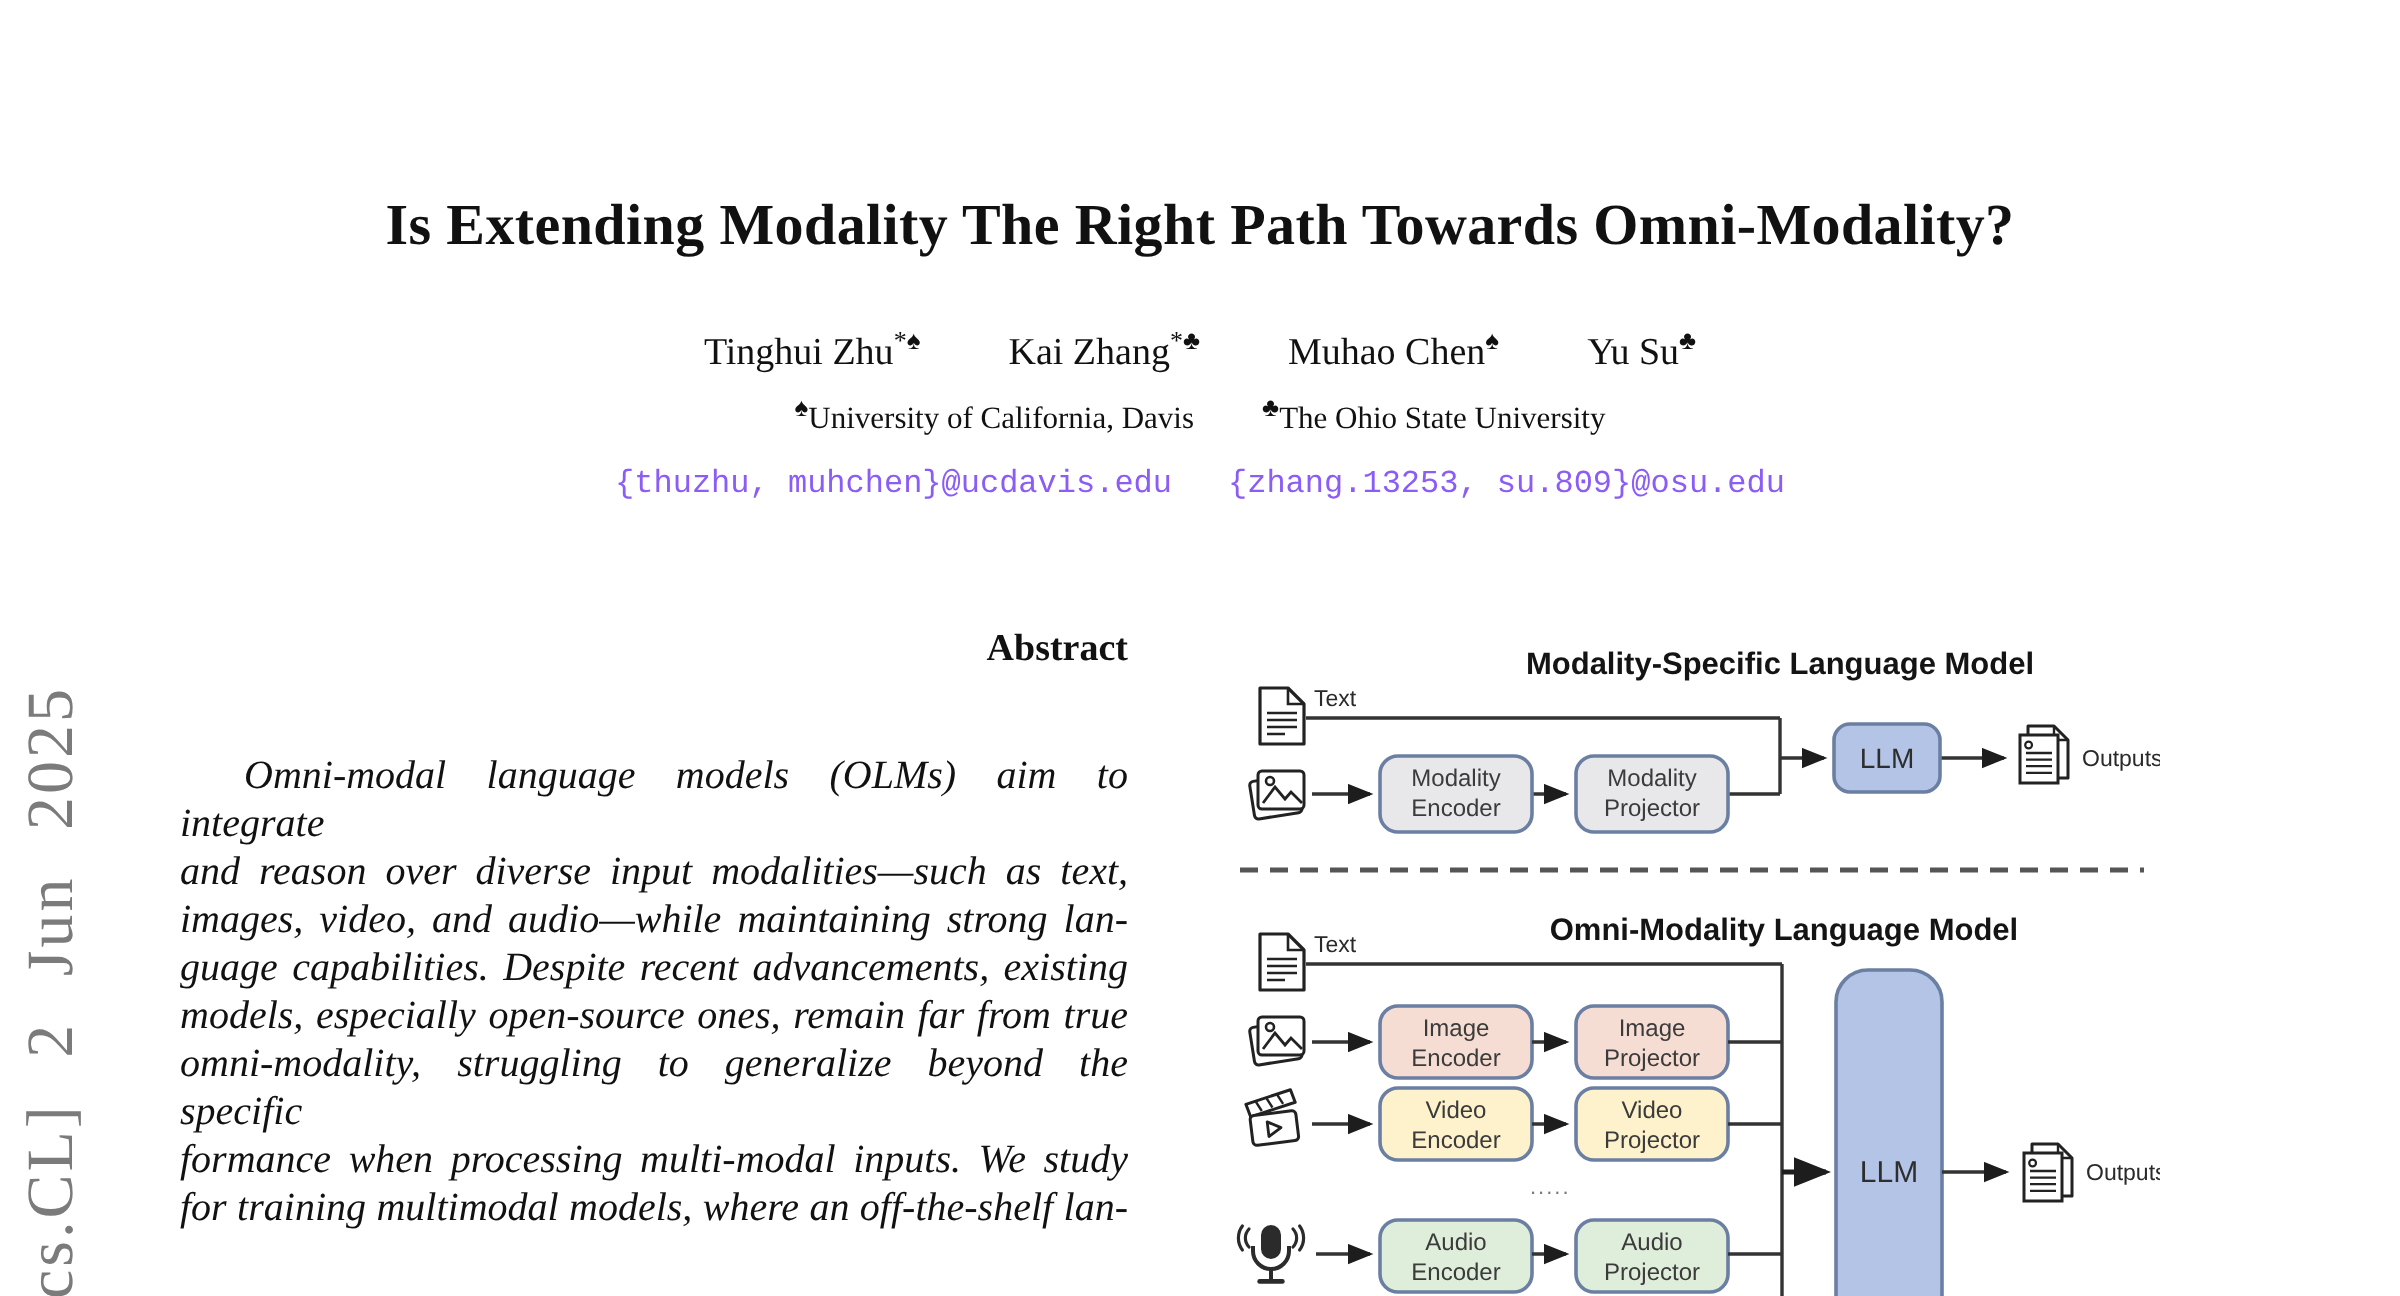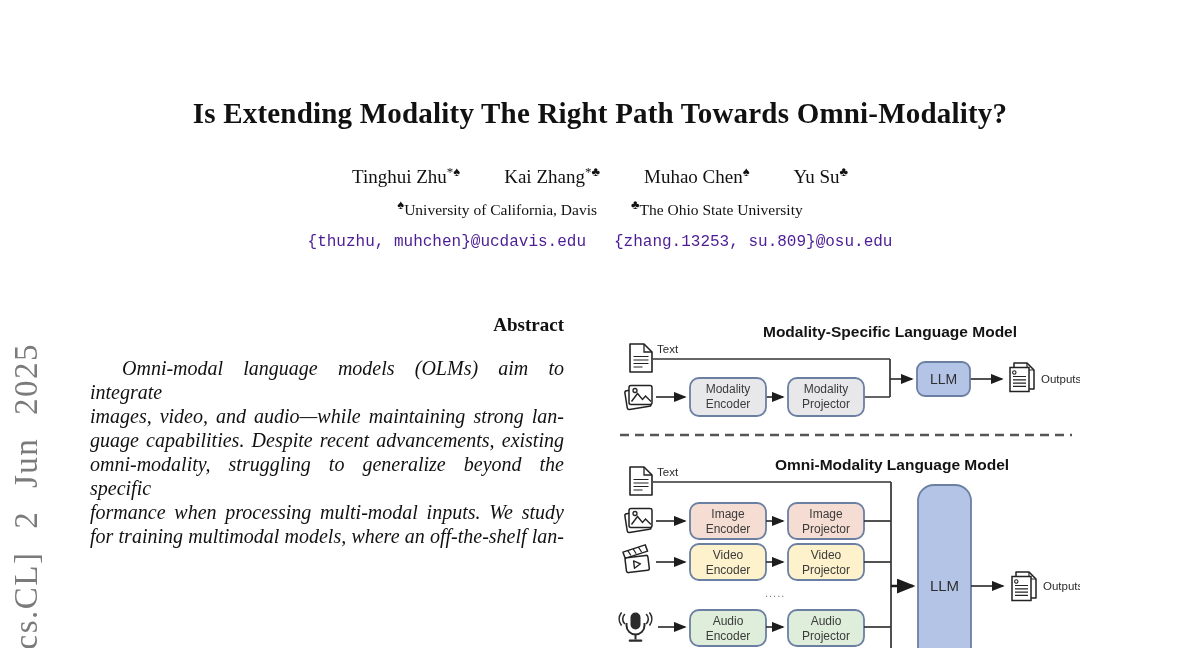--- a/index.html
+++ b/index.html
@@ -15,29 +15,29 @@
   
   .title{position:absolute;top:97px;left:0;width:1200px;text-align:center;
          font-size:29px;font-weight:bold;letter-spacing:.2px;}
   .authors{position:absolute;top:166px;left:0;width:1200px;display:flex;justify-content:center;
            gap:44px;font-size:19px;}
   .authors sup{font-size:13px;line-height:0;}
   .affils{position:absolute;top:201px;left:0;width:1200px;display:flex;justify-content:center;
           gap:34px;font-size:15.5px;}
   .affils sup{font-size:13px;line-height:0;}
   .emails{position:absolute;top:233px;left:0;width:1200px;display:flex;justify-content:center;
-          gap:28px;font-size:16px;font-family:"Liberation Mono","DejaVu Sans Mono",monospace;color:#4c1d95;}
+          gap:28px;font-size:16px;font-family:"Liberation Mono","DejaVu Sans Mono",monospace;color:#8b5cf6;}
 
   
   .abs-head{position:absolute;top:314px;left:90px;width:474px;text-align:right;
             font-size:19px;font-weight:bold;}
   .abstract{position:absolute;top:356px;left:90px;width:474px;
             font-style:italic;font-size:20px;line-height:24px;}
   .abs-line{text-align:justify;text-align-last:justify;white-space:normal;}
-  .abs-line.indent{text-indent:32px;}
+  .abs-line.indent{text-indent:32px;margin-top:20px;}
 
   
   svg.figure{position:absolute;left:600px;top:300px;}
   .fig-title{font-family:"Liberation Sans","DejaVu Sans",sans-serif;font-size:15.5px;font-weight:bold;fill:#141414;}
   .box-label{font-family:"Liberation Sans","DejaVu Sans",sans-serif;font-size:12px;fill:#3b3b3b;}
   .llm-label{font-family:"Liberation Sans","DejaVu Sans",sans-serif;font-size:14px;fill:#2e2e2e;}
   .io-label{font-family:"Liberation Sans","DejaVu Sans",sans-serif;font-size:11.5px;fill:#2a2a2a;}
   .dots{font-family:"Liberation Sans","DejaVu Sans",sans-serif;font-size:11px;fill:#7a7a7a;letter-spacing:1px;}
   .wire{stroke:#333;stroke-width:1.7;fill:none;}
   .wire.bold{stroke:#1d1d1d;stroke-width:2.5;}
@@ -66,22 +66,24 @@
 
   <div class="emails">
     <span>{thuzhu, muhchen}@ucdavis.edu</span>
     <span>{zhang.13253, su.809}@osu.edu</span>
   </div>
 
   <div class="abs-head">Abstract</div>
 
   <div class="abstract">
     <div class="abs-line indent">Omni-modal language models (OLMs) aim to integrate</div>
+    <div class="abs-line">and reason over diverse input modalities—such as text,</div>
     <div class="abs-line">images, video, and audio—while maintaining strong lan-</div>
     <div class="abs-line">guage capabilities. Despite recent advancements, existing</div>
+    <div class="abs-line">models, especially open-source ones, remain far from true</div>
     <div class="abs-line">omni-modality, struggling to generalize beyond the specific</div>
     <div class="abs-line">formance when processing multi-modal inputs. We study</div>
     <div class="abs-line">for training multimodal models, where an off-the-shelf lan-</div>
 
   </div>
 
   <svg class="figure" width="480" height="348" viewBox="0 0 480 348">
     <defs>
       <marker id="ah" markerWidth="9" markerHeight="8" refX="6.5" refY="3" orient="auto">
         <path d="M0,0 L7.5,3 L0,6 Z" fill="#1d1d1d"></path>

